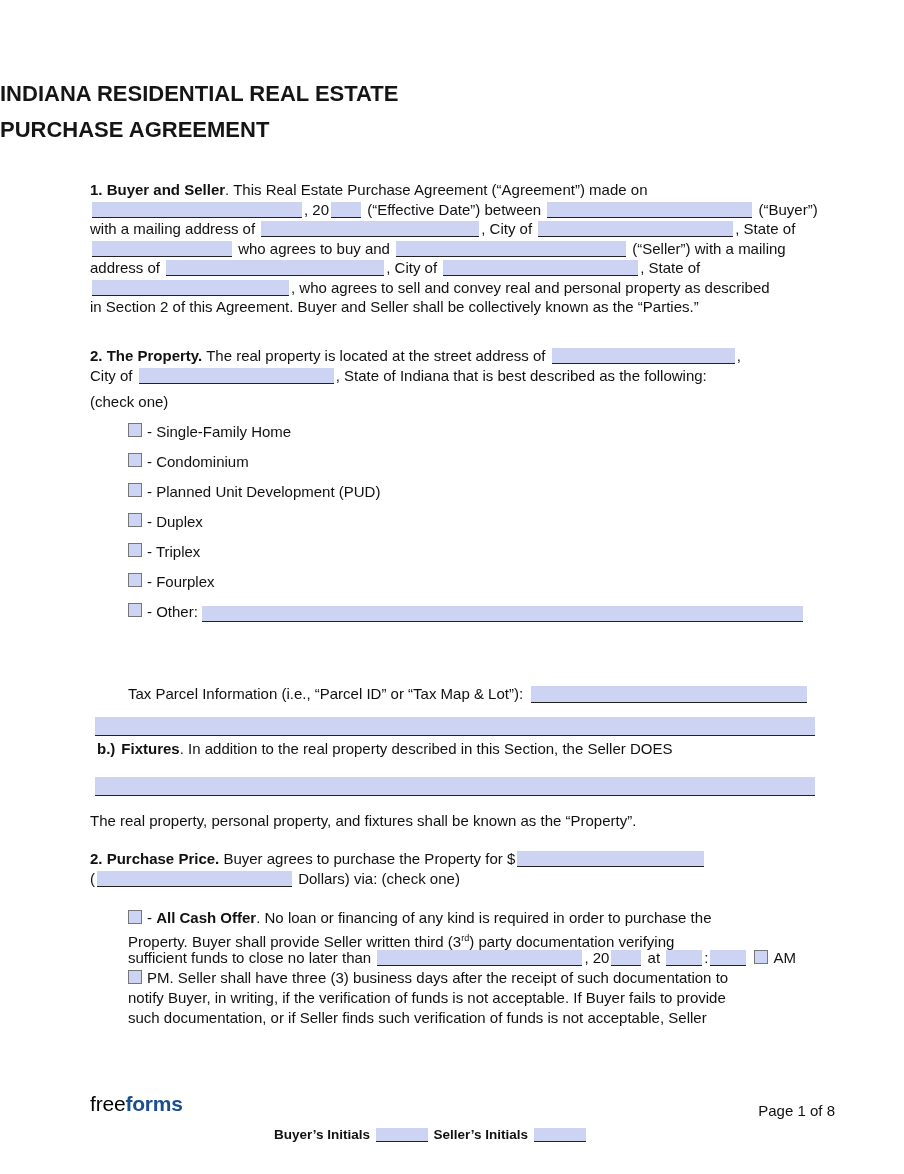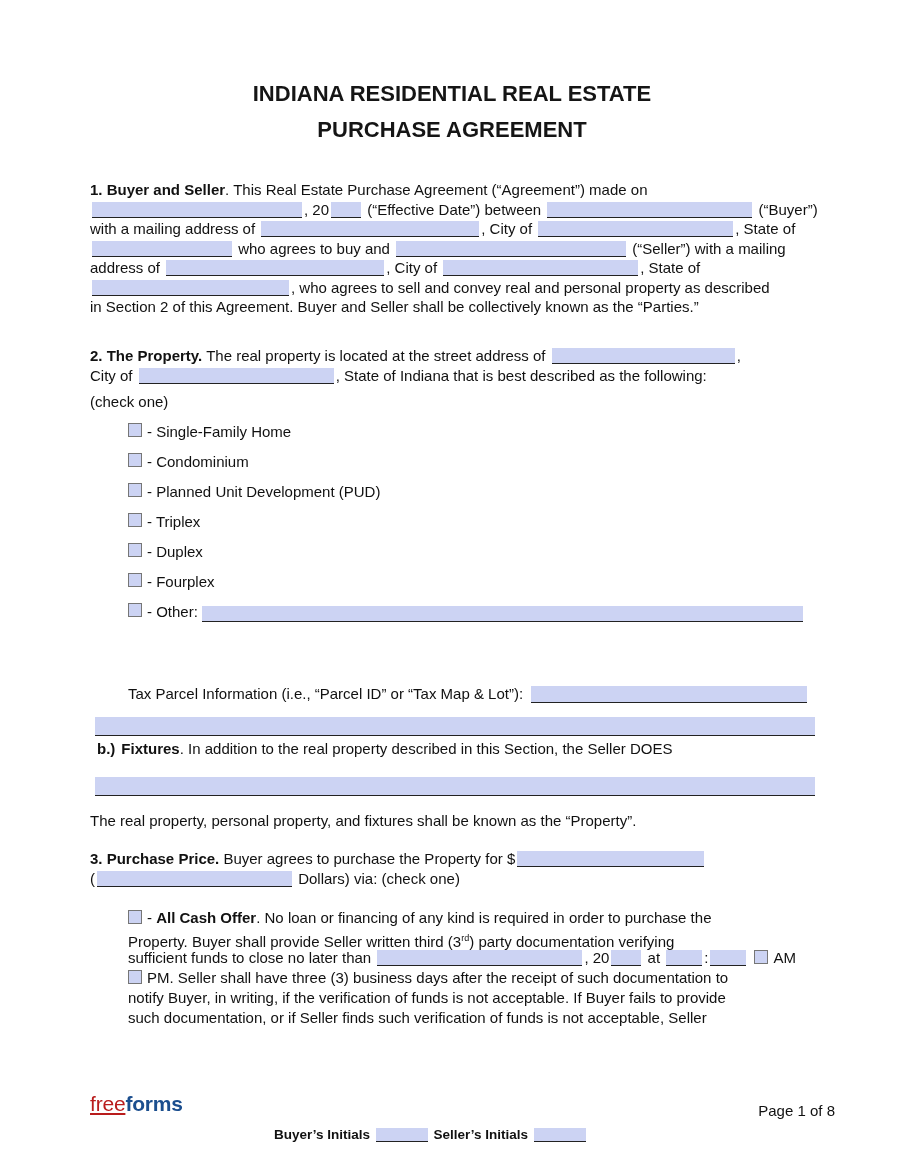--- a/index.html
+++ b/index.html
@@ -12,27 +12,27 @@
   .fld{display:inline-block;background:#ccd3f3;border-bottom:1px solid #222;height:15px;vertical-align:-3px;margin:0 2px;}
   .w30{width:30px}.w36{width:36px}.w52{width:52px}.w140{width:140px}.w183{width:183px}
   .w187{width:187px}.w195{width:195px}.w197{width:197px}.w205{width:205px}.w210{width:210px}
   .w218{width:218px}.w230{width:230px}
   .flex{display:flex;align-items:flex-end;margin-top:44px;}
   .flex .lbl{white-space:pre;line-height:19.5px;}
   .flex .grow{flex:1;height:16px;margin:0 0 1px 4px;}
   .band{position:absolute;background:#ccd3f3;border-bottom:1px solid #222;height:18px;}
   .cb{display:inline-block;width:12px;height:12px;background:#ccd3f3;border:1px solid #767676;
       vertical-align:-1px;margin-right:5px;flex:none;}
-  .title{left:0;right:0;top:76px;text-align:center;font-size:22px;font-weight:bold;line-height:35.5px;color:#151515;}
+  .title{left:0;right:0;top:76px;text-align:left;font-size:22px;font-weight:bold;line-height:35.5px;color:#151515;}
   .ck-item{display:flex;align-items:flex-start;height:20px;margin-bottom:10px;}
   .ck-item .lbl{white-space:pre;}
   .ck-item .grow{flex:1;height:15px;align-self:flex-end;margin:0 12px 1px 4px;background:#ccd3f3;border-bottom:1px solid #222;}
   sup{font-size:60%;}
   .logo{font-size:21px;letter-spacing:-0.2px;}
-  .logo .free{color:#b91c1c;text-decoration:underline;}
+  .logo .free{color:#000000;}
   .logo .forms{color:#1b4e8e;font-weight:bold;}
   .initials{font-size:13.5px;font-weight:bold;white-space:pre;}
   .initials .fld{height:13px;vertical-align:-3px;}
   .pagenum{font-size:15px;}
 </style>
 </head>
 <body>
 
 <div id="page">
 
@@ -66,25 +66,25 @@
     <div class="ck-item">
         <span class="cb"></span>
         <span class="lbl">- Condominium</span>
       </div>
     <div class="ck-item">
         <span class="cb"></span>
         <span class="lbl">- Planned Unit Development (PUD)</span>
       </div>
     <div class="ck-item">
         <span class="cb"></span>
-        <span class="lbl">- Triplex</span>
+        <span class="lbl">- Duplex</span>
       </div>
     <div class="ck-item">
         <span class="cb"></span>
-        <span class="lbl">- Duplex</span>
+        <span class="lbl">- Triplex</span>
       </div>
     <div class="ck-item">
         <span class="cb"></span>
         <span class="lbl">- Fourplex</span>
       </div>
     <div class="ck-item">
         <span class="cb"></span>
         <span class="lbl">- Other:</span>
         <span class="grow"></span>
       </div>
@@ -98,21 +98,21 @@
   <div class="band" style="left:95px;top:717px;width:720px"></div>
 
   <div class="abs" style="left:97px;top:739px;width:718px">
     <div class="line"><span class="b" style="margin-right:6px">b.)</span><span class="b">Fixtures</span><span>. In addition to the real property described in this Section, the Seller DOES</span></div>
   </div>
   <div class="band" style="left:95px;top:777px;width:720px"></div>
 
   <div class="abs line" style="left:90px;top:811px">The real property, personal property, and fixtures shall be known as the “Property”.</div>
 
   <div class="abs" style="left:90px;top:849px;width:730px">
-    <div class="line"><span class="b">3. Purchase Price.</span><span> Buyer agrees to purchase the Property for $</span><span class="fld w187"></span></div>
+    <div class="line"><span class="b">2. Purchase Price.</span><span> Buyer agrees to purchase the Property for $</span><span class="fld w187"></span></div>
     <div class="line"><span>(</span><span class="fld w195"></span><span> Dollars) via: (check one)</span></div>
   </div>
 
   <div class="abs cash" style="left:128px;top:908px;width:687px">
     <div class="line"><span class="cb"></span><span>- </span><span class="b">All Cash Offer</span><span>. No loan or financing of any kind is required in order to purchase the</span></div>
     <div class="line"><span>Property. Buyer shall provide Seller written third (3</span><sup>rd</sup><span>) party documentation verifying</span></div>
     <div class="line"><span>sufficient funds to close no later than </span><span class="fld w205"></span><span>, 20</span><span class="fld w30"></span><span> at </span><span class="fld w36"></span><span>:</span><span class="fld w36"></span><span class="cb" style="margin-left:6px"></span><span>AM</span></div>
     <div class="line"><span class="cb"></span><span>PM. Seller shall have three (3) business days after the receipt of such documentation to</span></div>
     <div class="line"><span>notify Buyer, in writing, if the verification of funds is not acceptable. If Buyer fails to provide</span></div>
     <div class="line"><span>such documentation, or if Seller finds such verification of funds is not acceptable, Seller</span></div>

